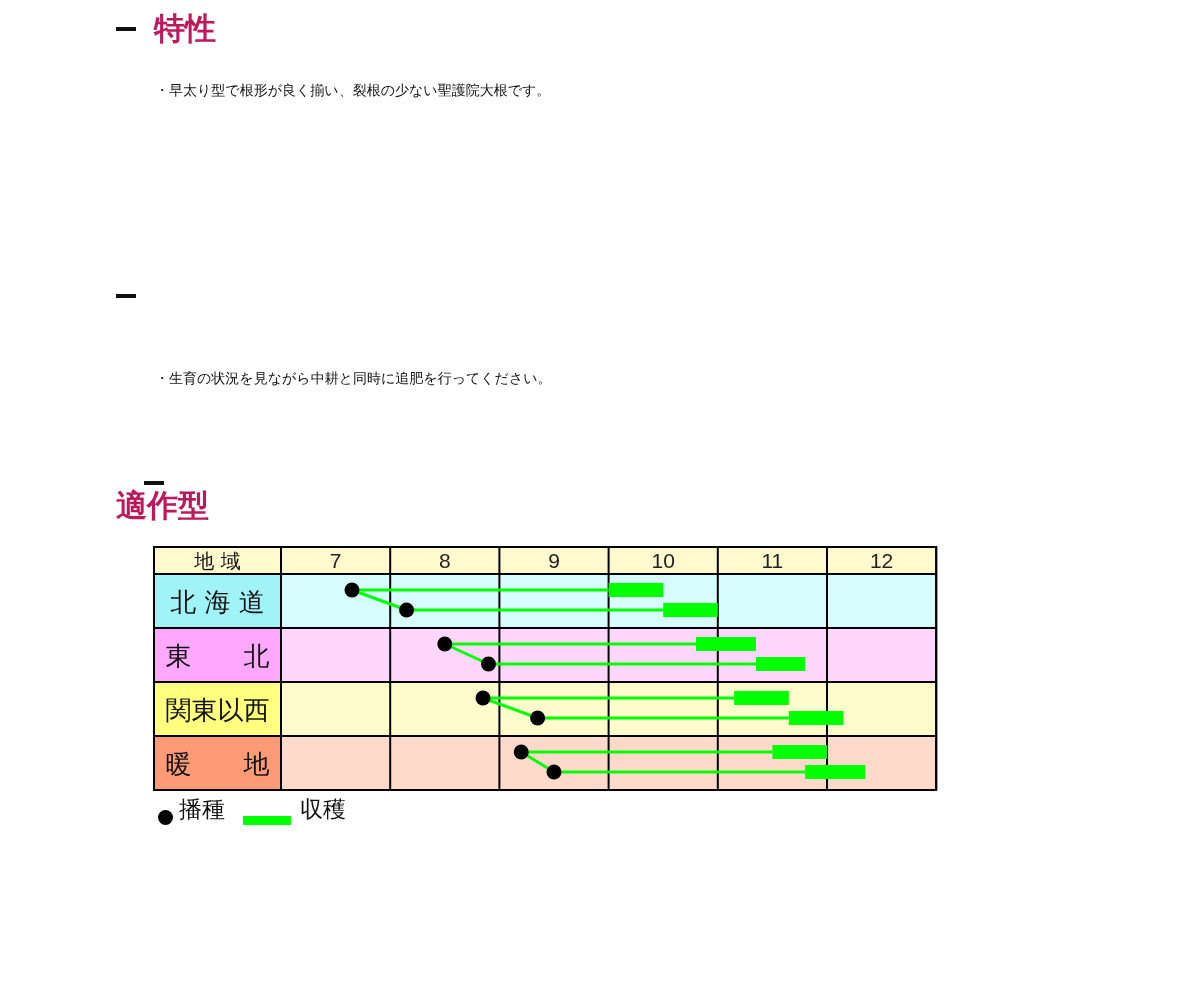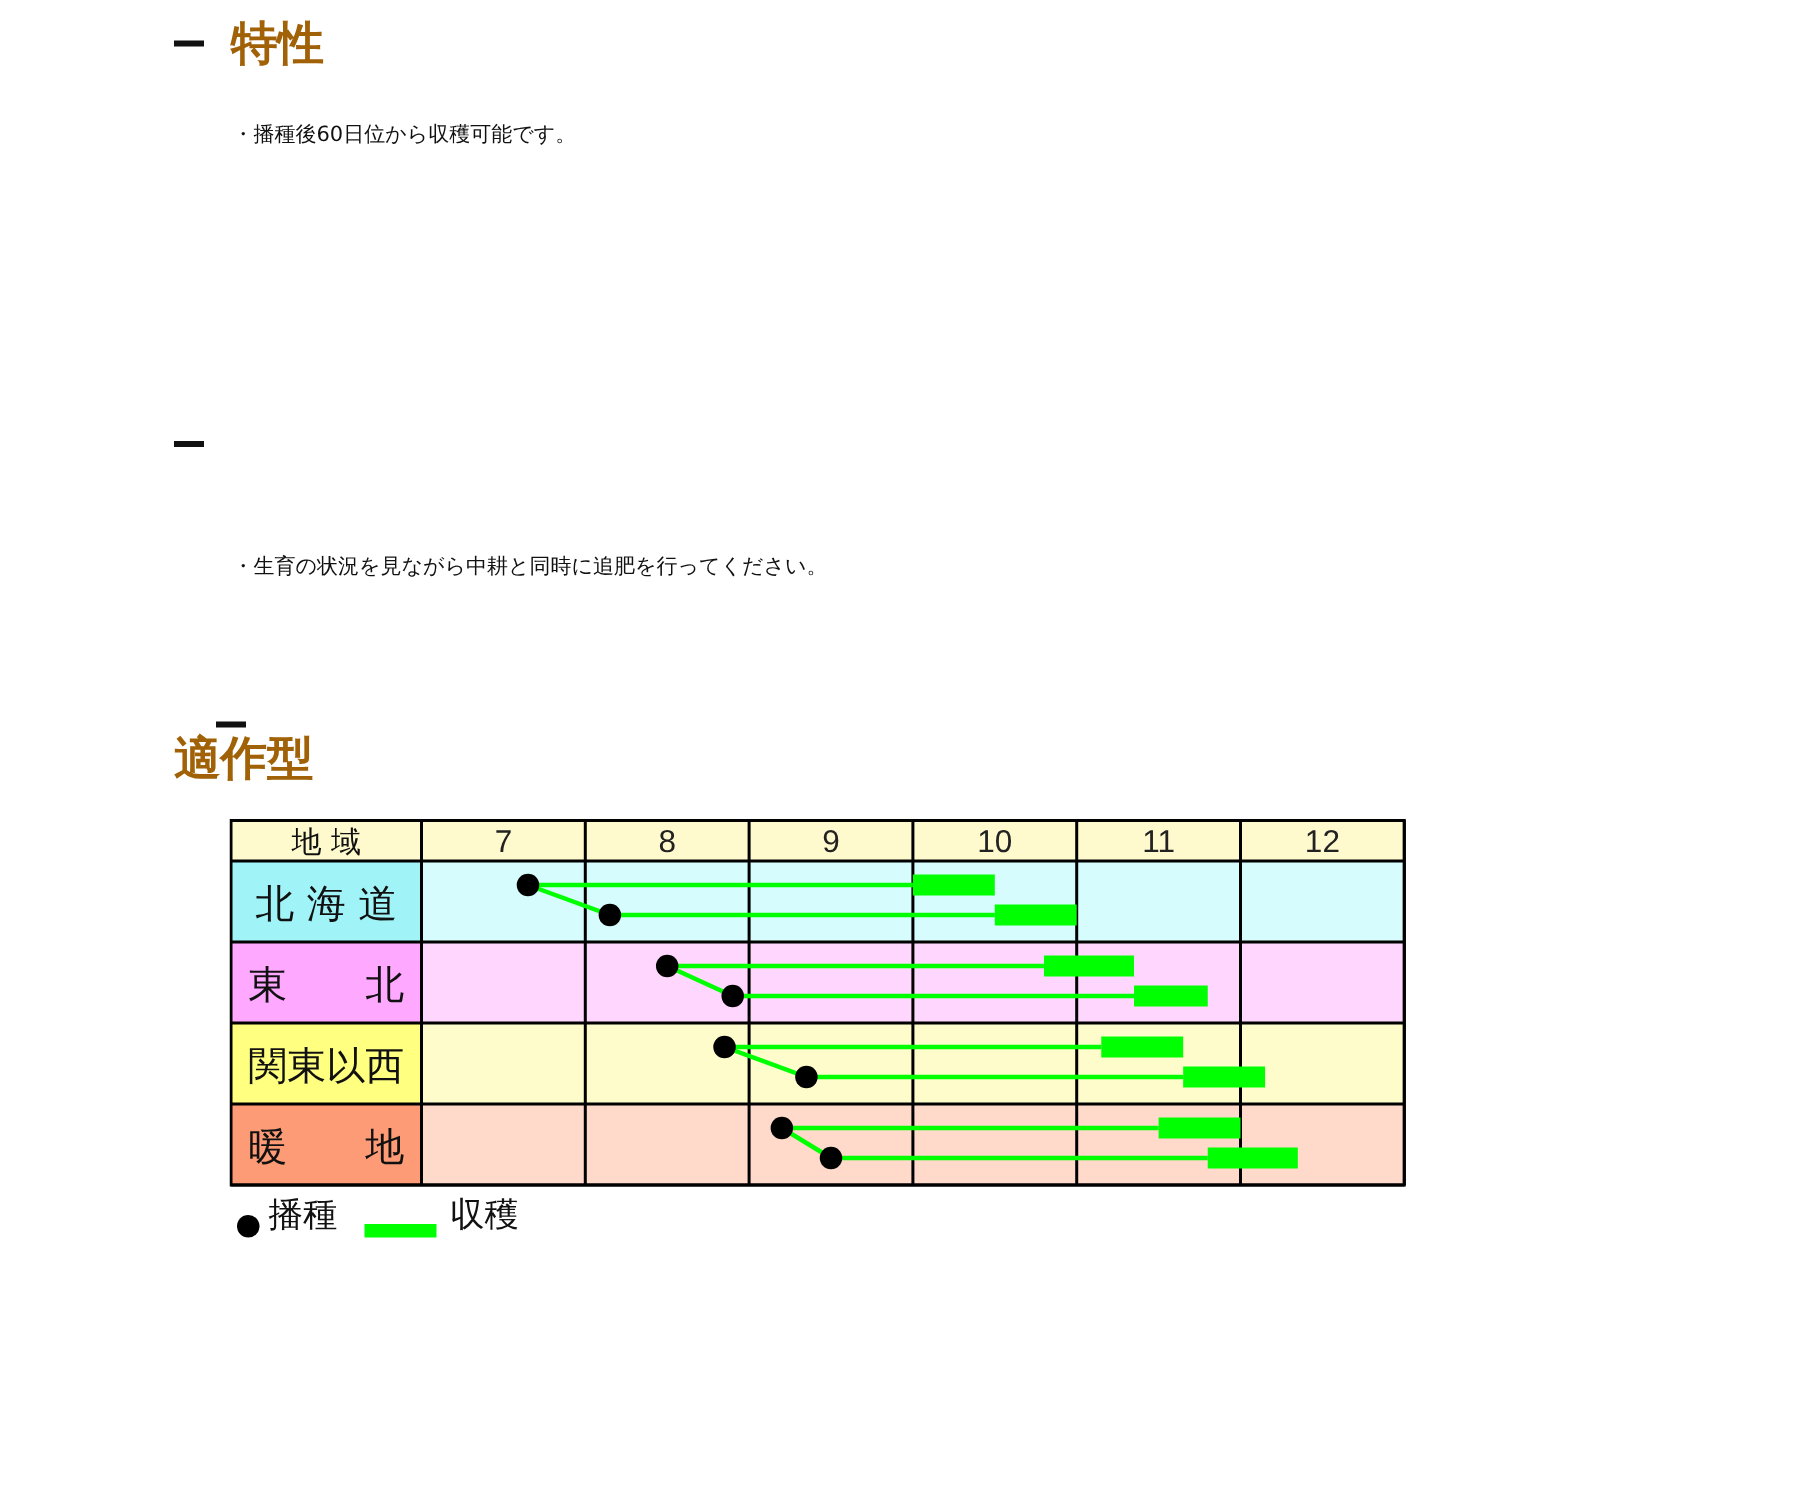--- a/index.html
+++ b/index.html
@@ -1,36 +1,36 @@
 <!DOCTYPE html>
 <html><head>
 <meta charset="utf-8">
 <style>
   html, body { margin:0; padding:0; background:#fff; }
   body { width:1200px; height:1000px; position:relative; overflow:hidden;
          font-family:"DejaVu Sans", "Liberation Sans", sans-serif; color:#111; }
   .heading { position:absolute; left:116px; display:flex; align-items:center;
-             font-family:"DejaVu Serif","Liberation Serif", serif; font-weight:bold; font-size:31px; color:#a16207; }
+             font-family:"DejaVu Serif","Liberation Serif", serif; font-weight:bold; font-size:31px; color:#be185d; }
   .heading .dash { display:inline-block; width:20px; height:4px; background:#111; margin-right:18px; }
   .bullets { position:absolute; left:155px; margin:0; padding:0; list-style:none; font-size:14px; }
   .bullets li { height:34px; line-height:20px; }
   #chart { position:absolute; left:153px; top:546px; }
   .legend { position:absolute; left:158px; top:794px; display:flex; align-items:flex-end; font-size:23px; }
   .legend .dot { width:15px; height:15px; border-radius:50%; background:#000; margin-right:6px; }
   .legend .bar { width:48px; height:9px; background:#00ff00; margin:0 9px 0 18px; }
 </style>
 </head>
 <body>
 
 <div class="heading" style="top:8px;">
   <span class="dash"></span>
   <span>特性</span>
 </div>
 <ul class="bullets" style="top:80px;">
-  <li>・播種後60日位から収穫可能です。</li>
+  <li>・早太り型で根形が良く揃い、裂根の少ない聖護院大根です。</li>
 </ul>
 
 <div class="heading" style="top:294px;">
   <span class="dash"></span>
 </div>
 <ul class="bullets" style="top:368px;">
   <li>・生育の状況を見ながら中耕と同時に追肥を行ってください。</li>
 </ul>
 
 <div class="heading" style="top:481px;flex-direction:column;">

